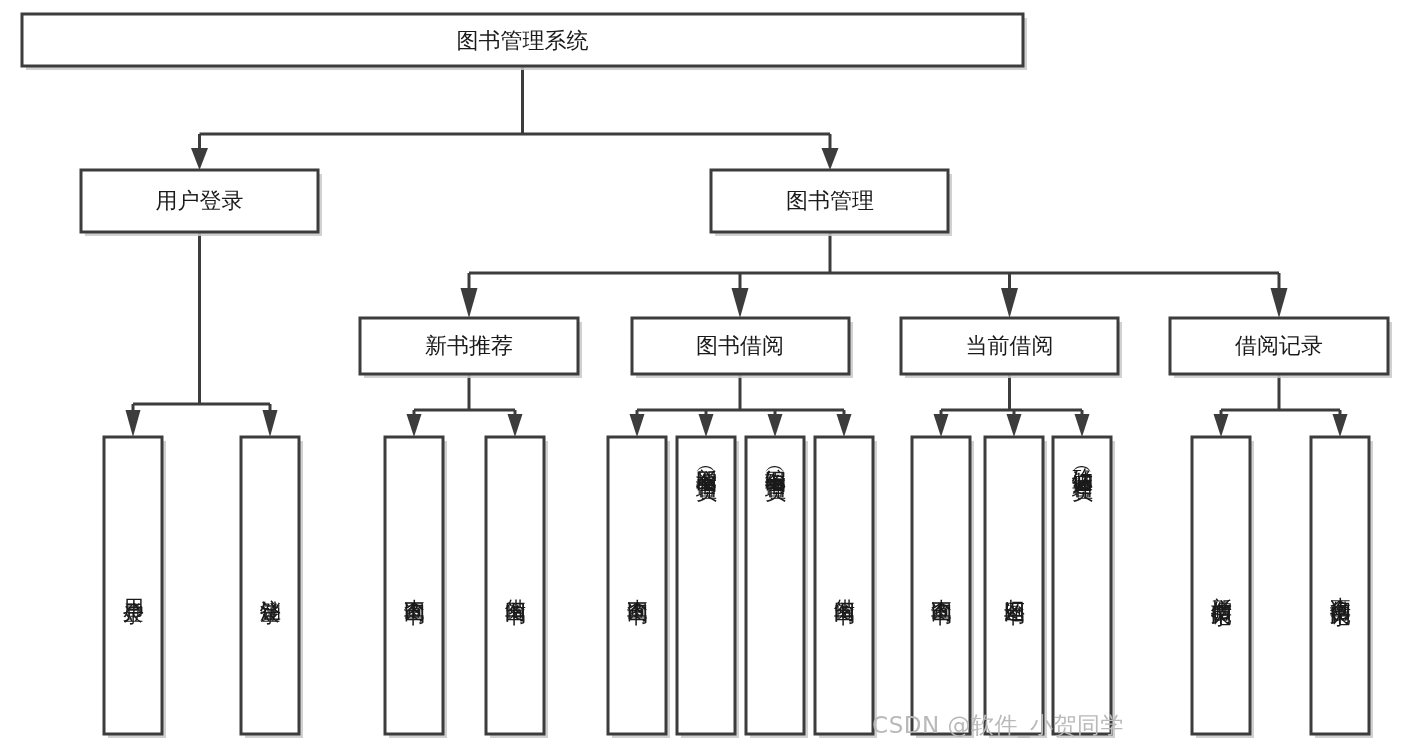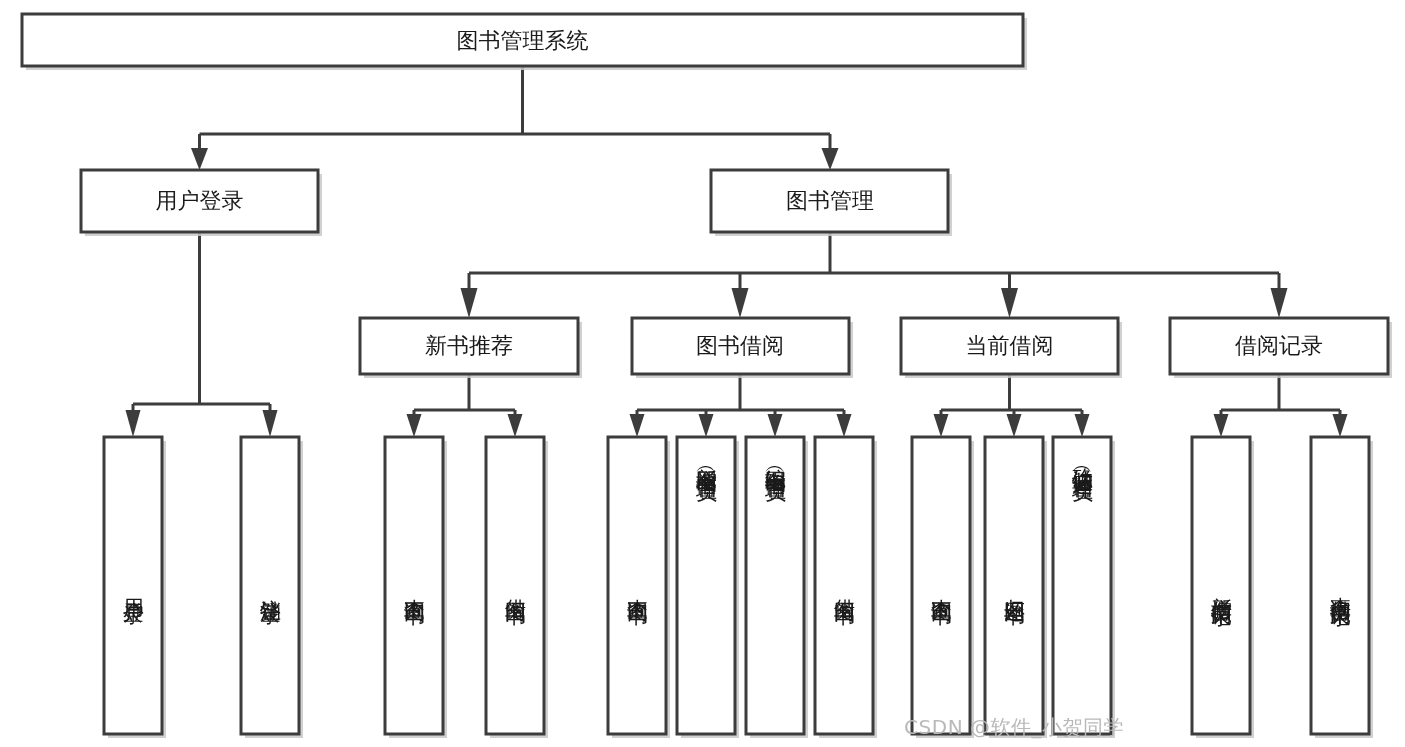--- a/index.html
+++ b/index.html
@@ -70,21 +70,21 @@
     letter-spacing: 2px;
     color: #1a1a1a;
     white-space: nowrap;
     text-align: center;
   }
   .watermark {
     position: absolute;
     right: 8px;
     bottom: 6px;
     font-family: "DejaVu Sans", "Liberation Sans", sans-serif;
-    font-size: 20px;
+    font-size: 23px;
     color: #b9b9b9;
     letter-spacing: 0.5px;
     white-space: nowrap;
     pointer-events: none;
   }
 </style>
 </head>
 <body>
 
 <div id="diagram-root">

